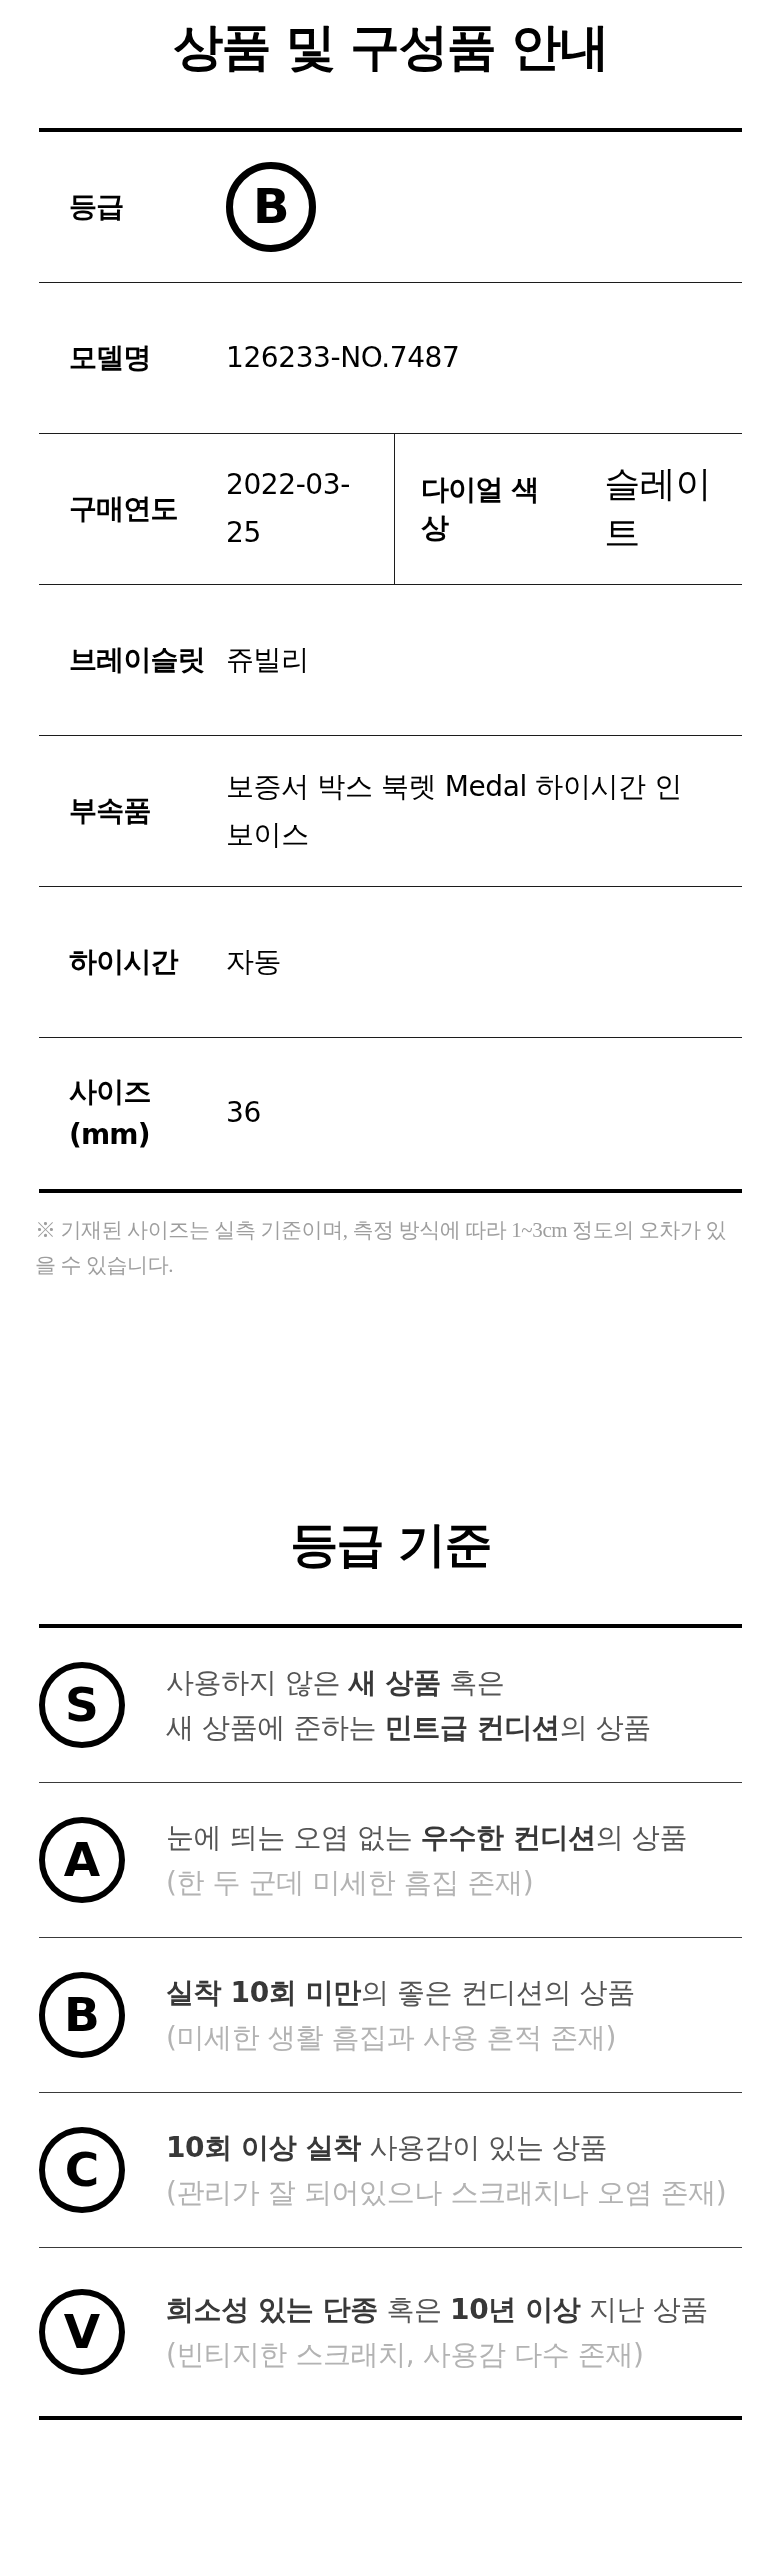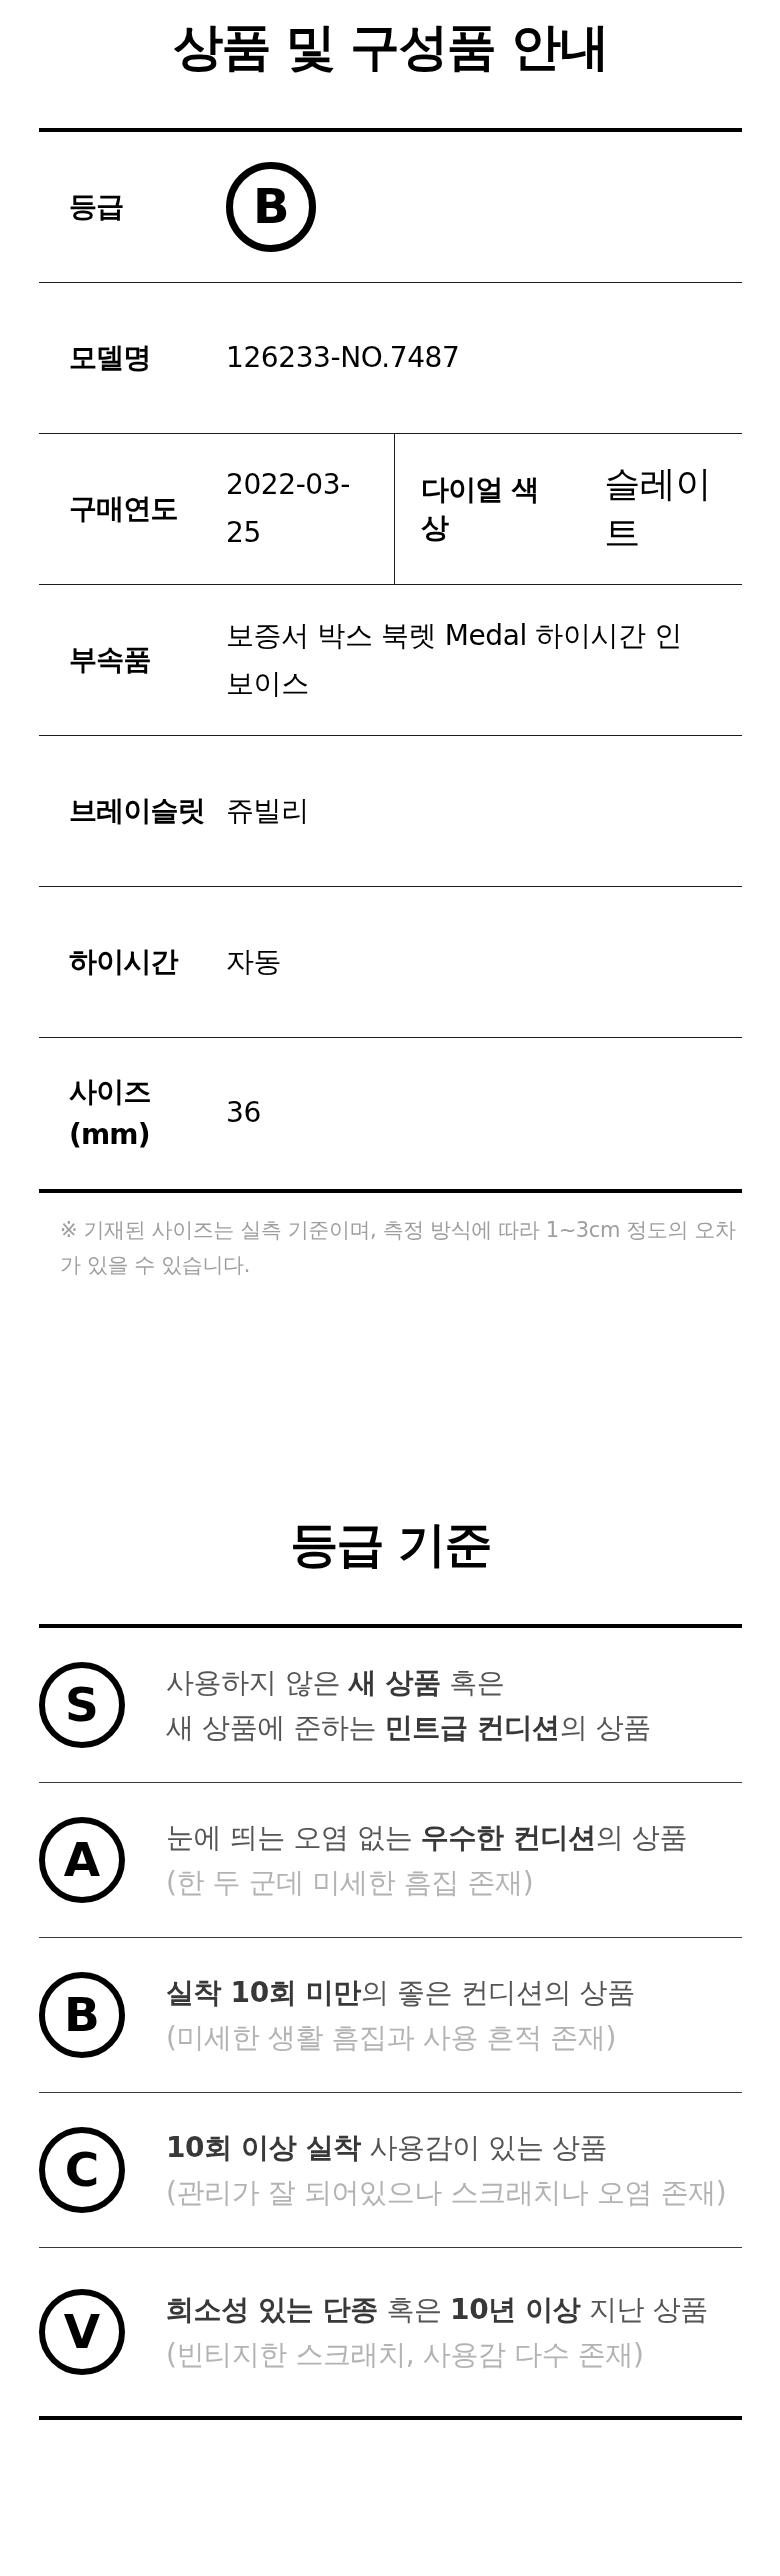--- a/index.html
+++ b/index.html
@@ -113,26 +113,27 @@
     color: #000000;
   }
   .dial-value {
     font-size: 36px;
     letter-spacing: -0.4px;
     color: #000000;
     margin-left: 11px;
   }
 
   .footnote {
-    margin: 20px 39px 0 60px;
+    margin: 20px 39px 0 35px;
     font-size: 21px;
     line-height: 35px;
     letter-spacing: -0.4px;
     color: #9e9e9e;
     word-break: break-all;
+    font-family: Liberation Serif, serif;
   }
 
   
   .criteria-title {
     margin: 234px 0 0 0;
     font-size: 48px;
     line-height: 1.15;
     font-weight: bold;
     letter-spacing: -1.6px;
     text-align: center;
@@ -208,30 +209,30 @@
         <div class="info-label">구매연도</div>
         <div class="info-value" style="word-break:normal;">2022-03-25</div>
       </div>
       <div class="cell-right">
         <span class="dial-label">다이얼 색상</span>
         <span class="dial-value">슬레이트</span>
       </div>
     </div>
 
     <div class="info-row">
+      <div class="info-label">브레이슬릿</div>
+      <div class="info-value">쥬빌리</div>
+    </div>
+
+    <div class="info-row">
       <div class="info-label">부속품</div>
       <div class="info-value">보증서 박스 북렛 Medal 하이시간 인보이스</div>
     </div>
 
     <div class="info-row">
-      <div class="info-label">브레이슬릿</div>
-      <div class="info-value">쥬빌리</div>
-    </div>
-
-    <div class="info-row">
       <div class="info-label">하이시간</div>
       <div class="info-value">자동</div>
     </div>
 
     <div class="info-row">
       <div class="info-label">사이즈 (mm)</div>
       <div class="info-value">36</div>
     </div>
 
 

